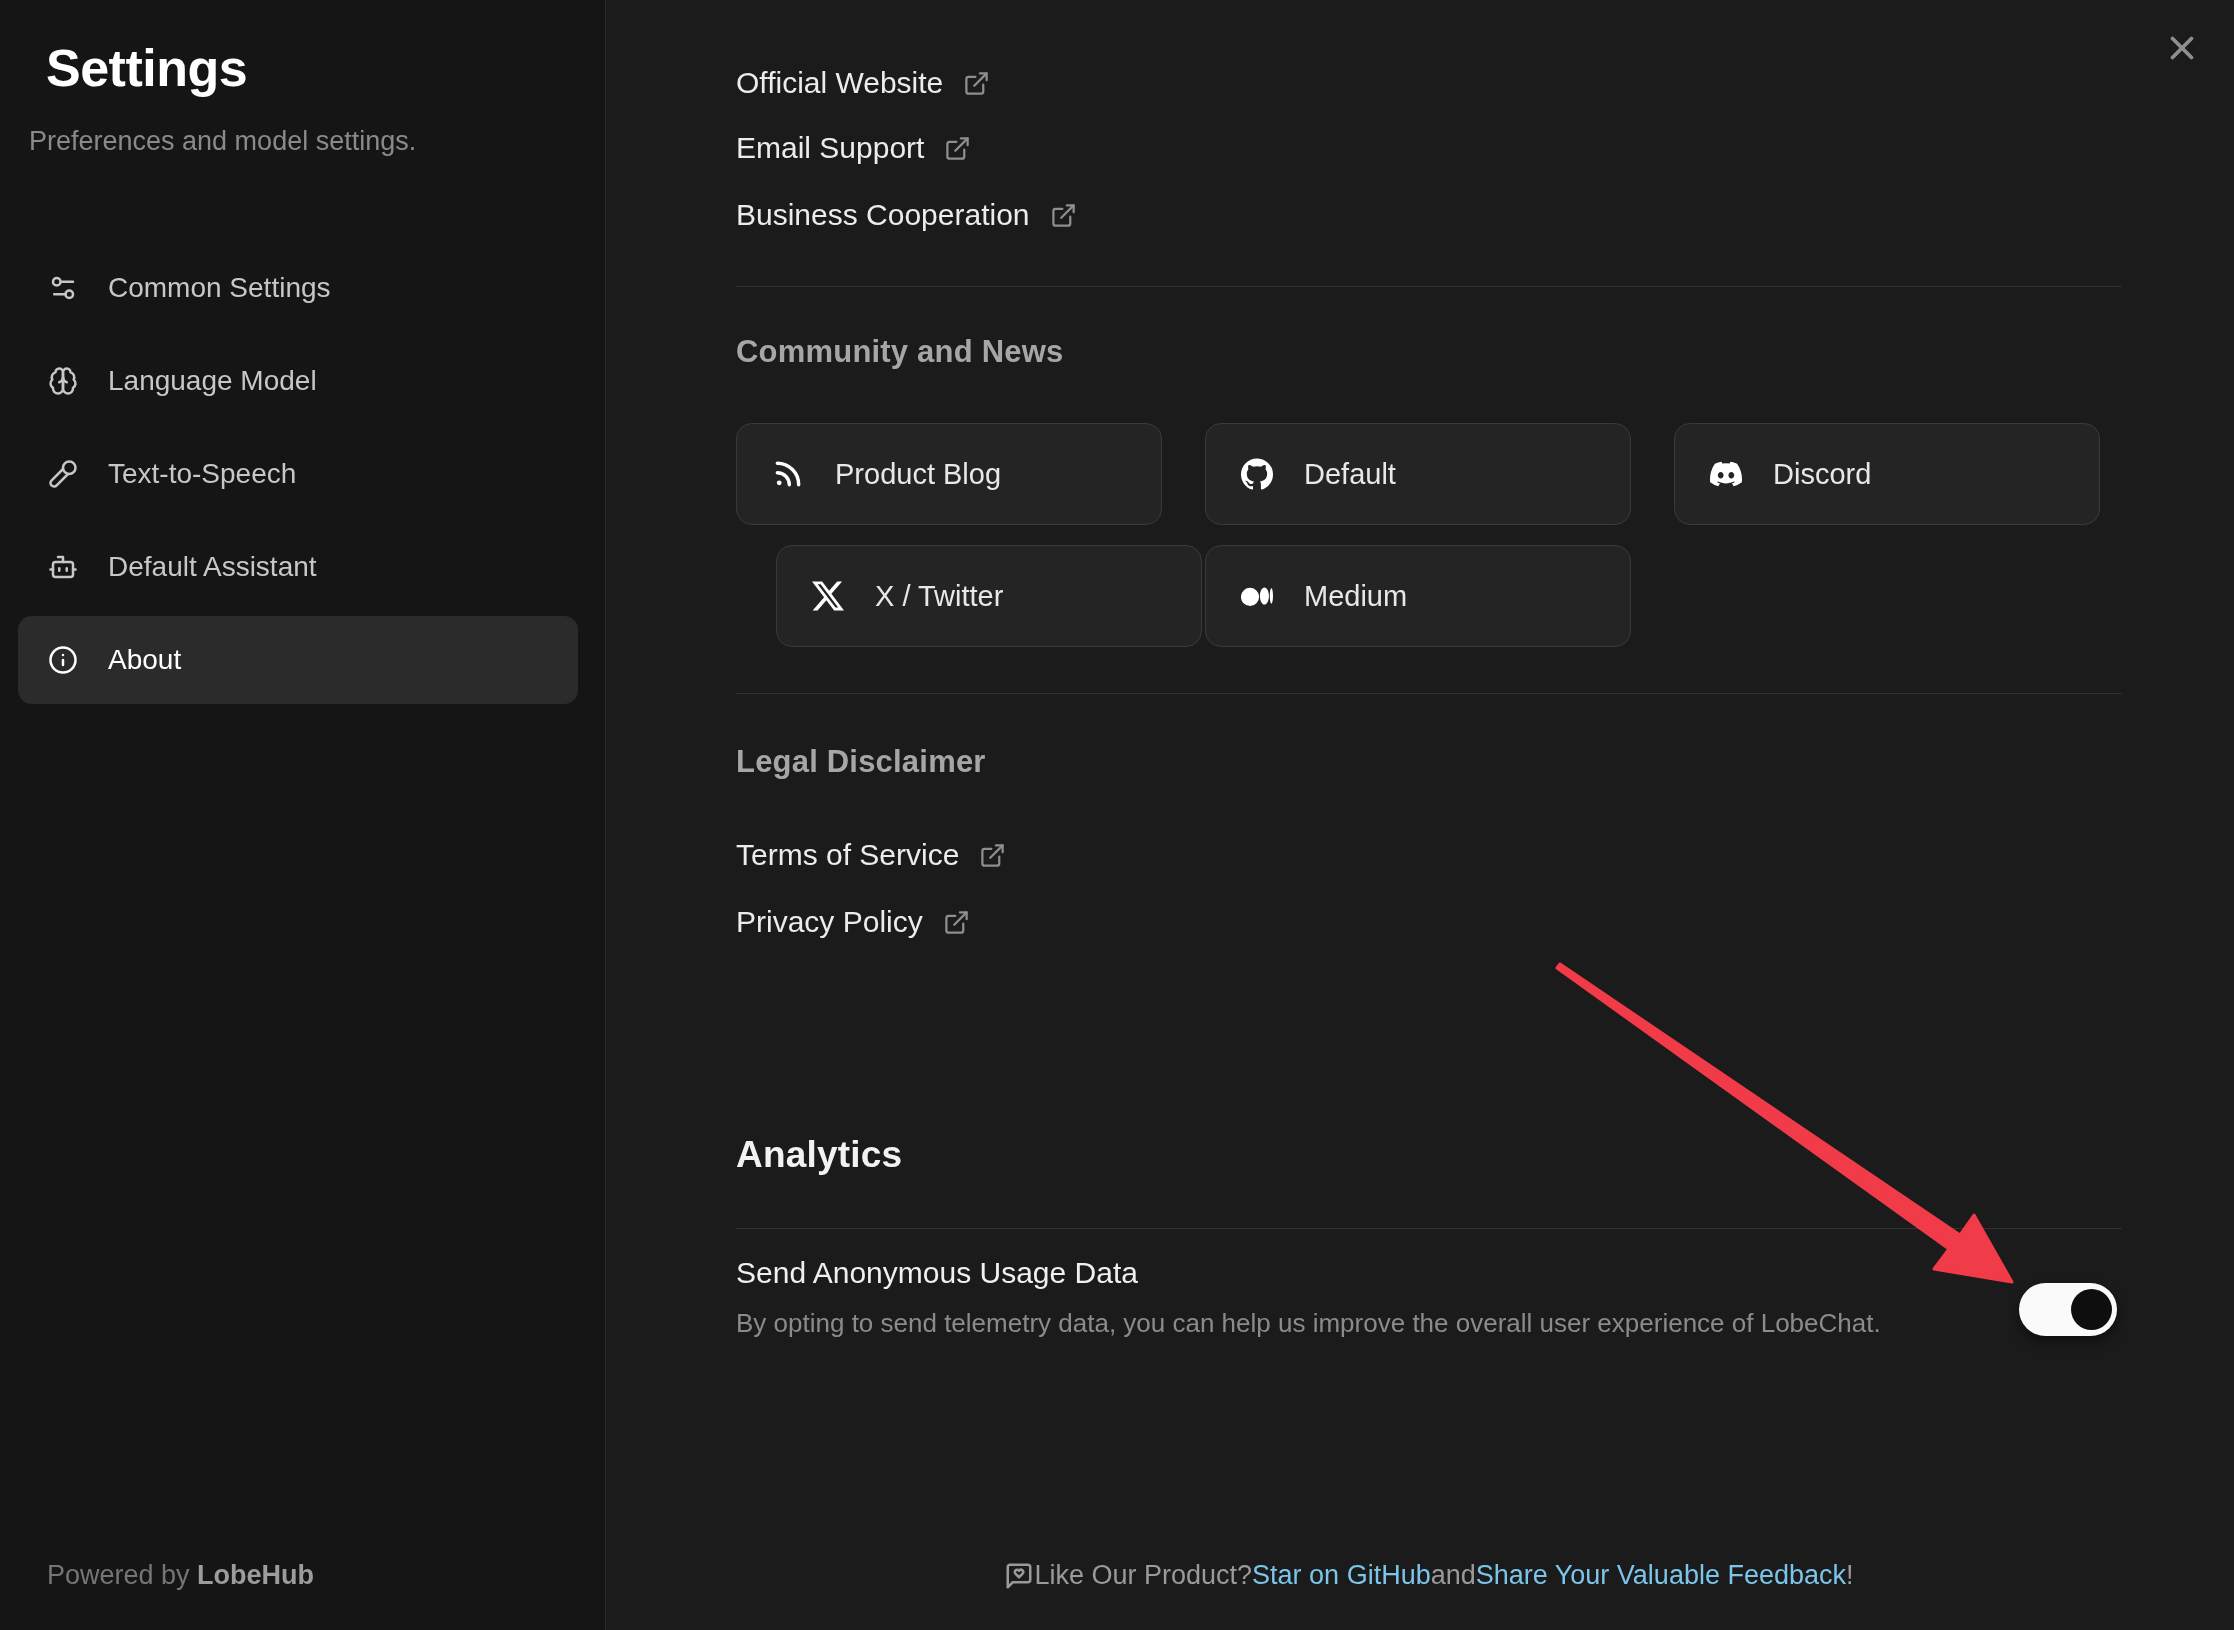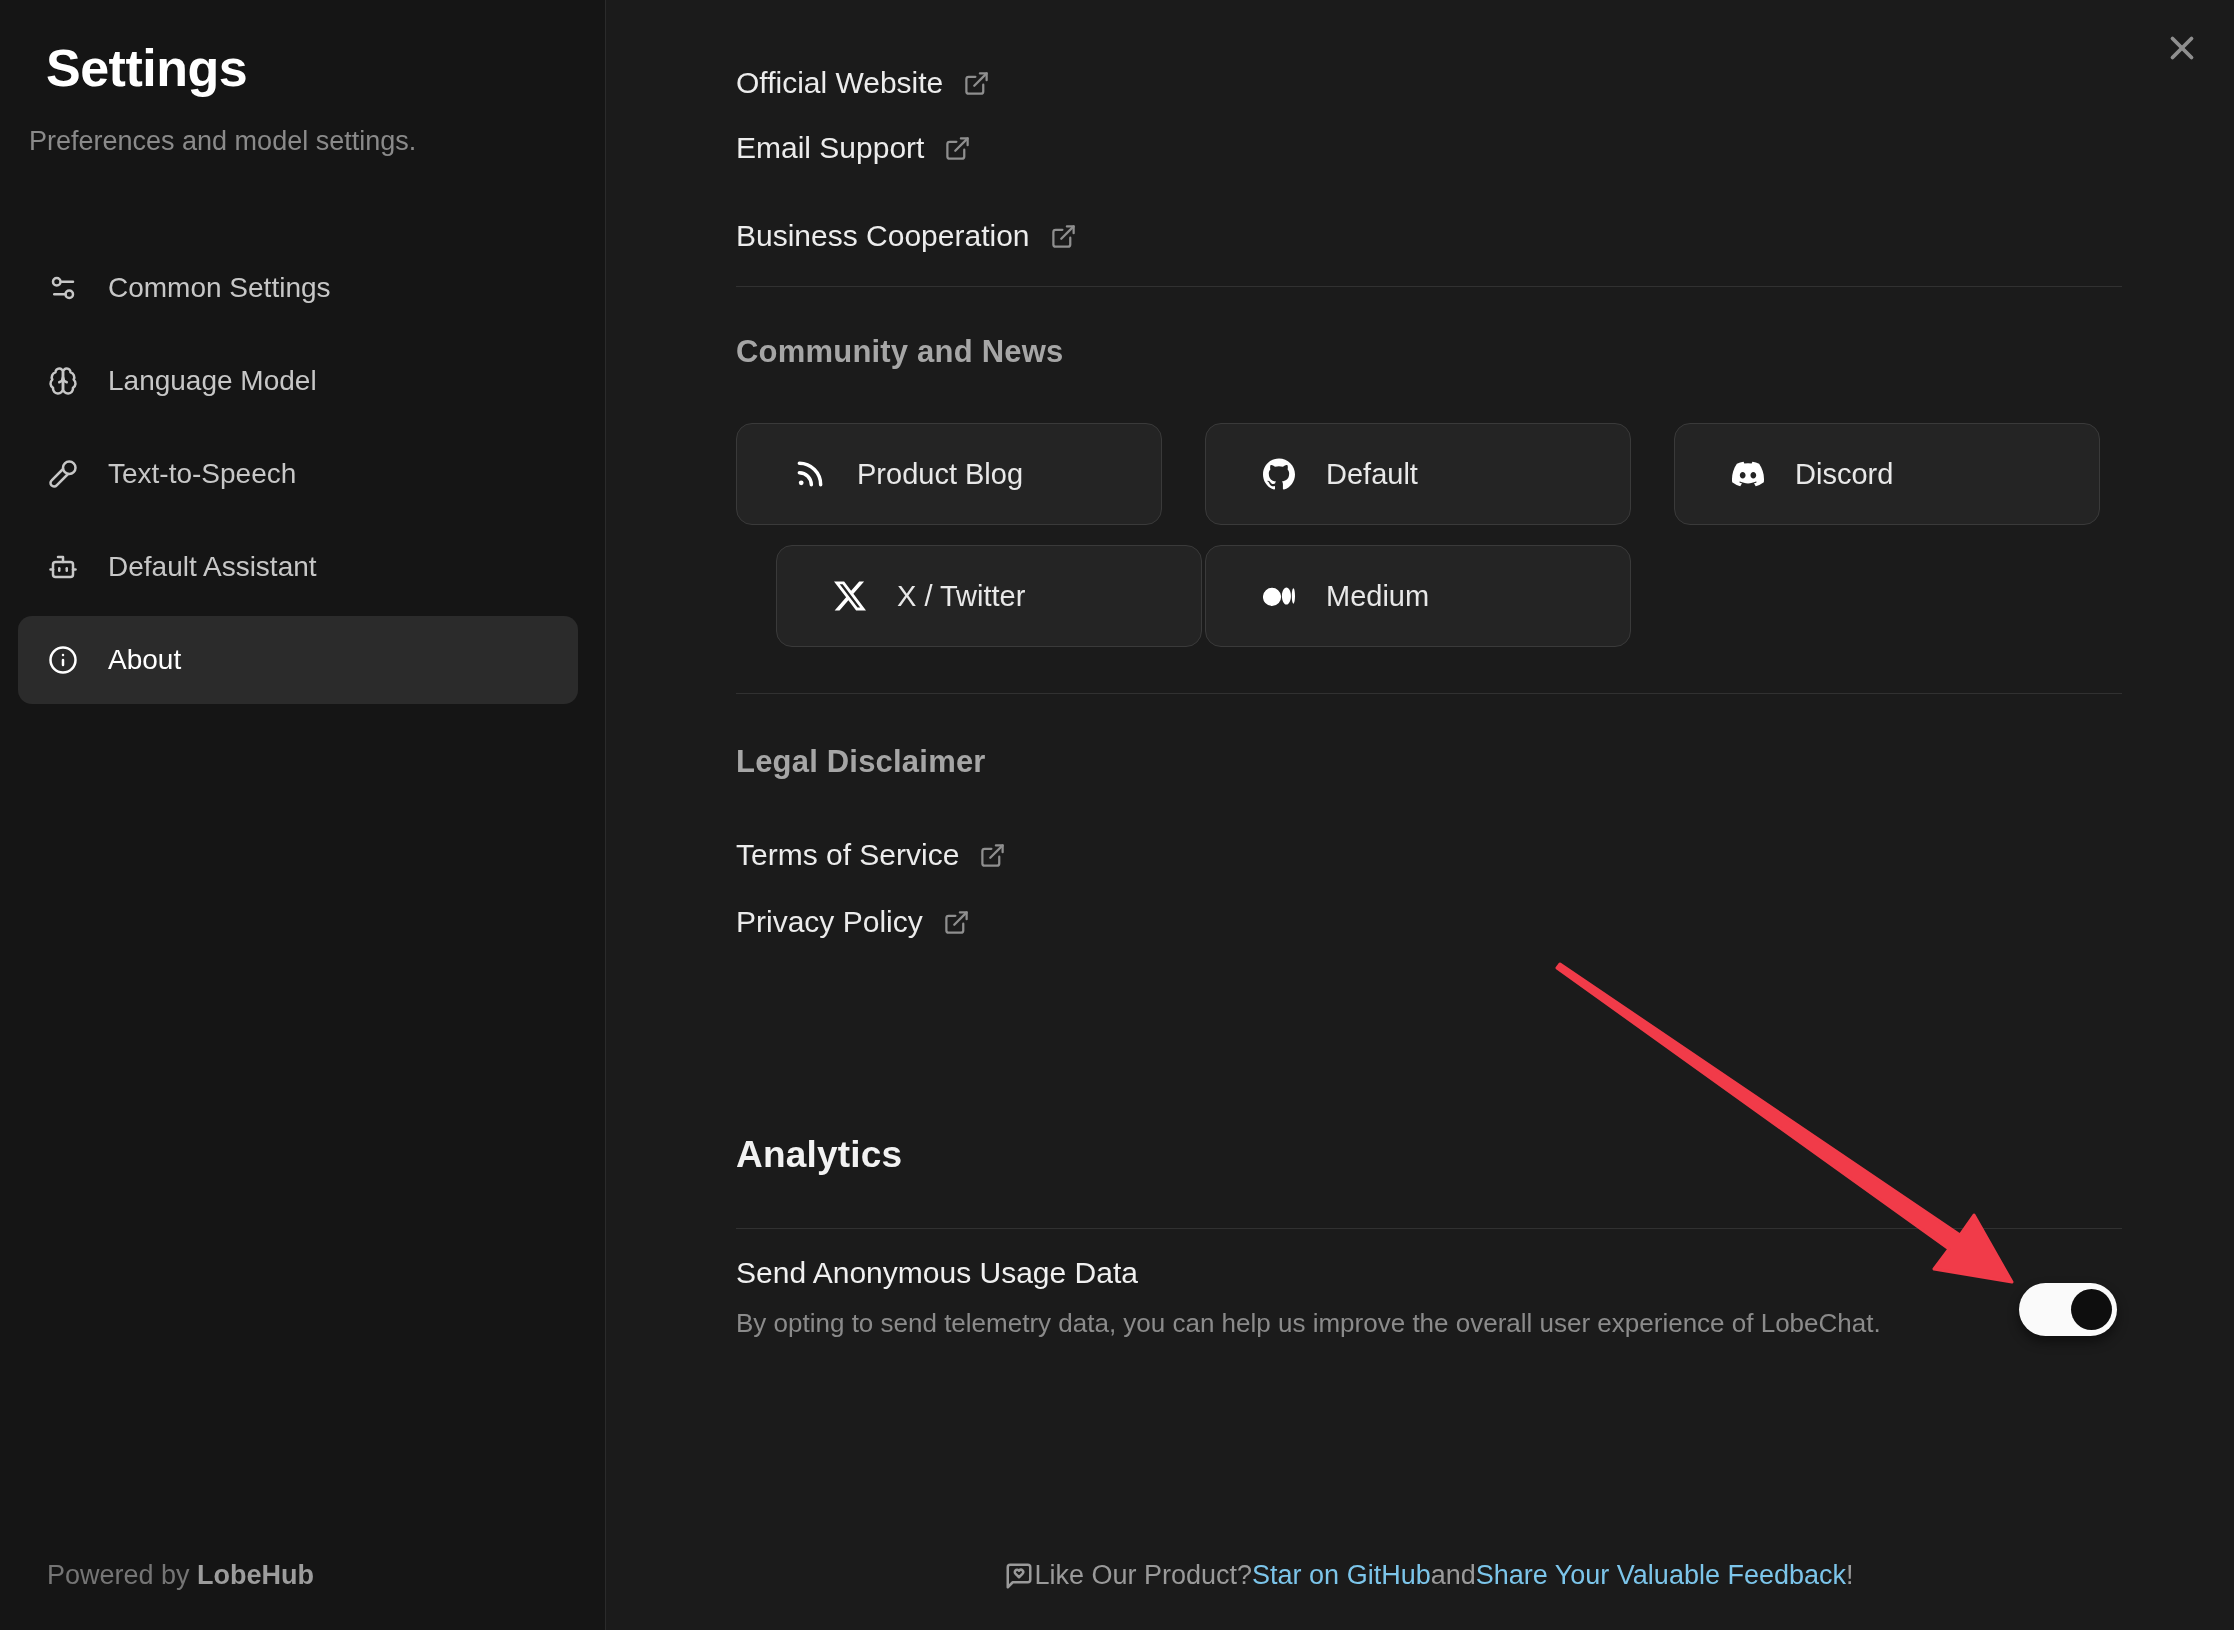--- a/index.html
+++ b/index.html
@@ -29,21 +29,21 @@
   .contact-title{top:-32px;}
   .community-title{top:334px;}
   .legal-title{top:744px;}
   .analytics-title{top:1134px;font-size:37px;color:#f2f2f2;}
   .divider{position:absolute;left:0;right:0;border-top:1px solid #313131;height:0;}
   .link-row{position:absolute;display:flex;align-items:center;gap:20px;height:44px;
             font-size:30px;color:#ececec;cursor:pointer;}
   .link-row .ext{width:27px;height:27px;color:#8f8f8f;display:flex;}
   .link-row svg{width:27px;height:27px;stroke:currentColor;stroke-width:2;stroke-linecap:round;stroke-linejoin:round;fill:none;}
   .sbtn{position:absolute;width:426px;height:102px;border-radius:16px;background:#242424;
-        border:1px solid #3a3a3a;display:flex;align-items:center;padding-left:56px;gap:30px;
+        border:1px solid #3a3a3a;display:flex;align-items:center;padding-left:34px;gap:30px;
         color:#e8e8e8;font-size:29px;cursor:pointer;box-sizing:border-box;}
   .sbtn .bico{width:34px;height:34px;display:flex;align-items:center;justify-content:center;color:#ffffff;}
   .sbtn svg{width:32px;height:32px;}
   .b1{left:0;top:423px;}.b2{left:469px;top:423px;}.b3{left:938px;top:423px;}
   .b4{left:0;top:545px;margin-left:40px;}.b5{left:469px;top:545px;}
   .analytics-label{position:absolute;left:0;top:1256px;font-size:30px;color:#f0f0f0;}
   .analytics-desc{position:absolute;left:0;top:1308px;font-size:26px;color:#8b8b8b;}
   .toggle{position:absolute;left:1283px;top:1283px;width:98px;height:53px;border-radius:27px;
           background:#fafafa;cursor:pointer;box-shadow:0 6px 12px rgba(0,0,0,.45);}
   .toggle .knob{position:absolute;right:5px;top:6px;width:41px;height:41px;border-radius:50%;background:#0e0e0e;}
@@ -152,21 +152,21 @@
       <div class="link-row" style="top:126px;">
         <span>Email Support</span>
         <span class="ext">
           <svg viewBox="0 0 24 24">
               <path d="M15 3h6v6"></path>
               <path d="M10 14 21 3"></path>
               <path d="M18 13v6a2 2 0 0 1-2 2H5a2 2 0 0 1-2-2V8a2 2 0 0 1 2-2h6"></path>
             </svg>
         </span>
       </div>
-      <div class="link-row" style="top:193px;margin-top:21px;">
+      <div class="link-row" style="top:193px;">
         <span>Business Cooperation</span>
         <span class="ext">
           <svg viewBox="0 0 24 24">
               <path d="M15 3h6v6"></path>
               <path d="M10 14 21 3"></path>
               <path d="M18 13v6a2 2 0 0 1-2 2H5a2 2 0 0 1-2-2V8a2 2 0 0 1 2-2h6"></path>
             </svg>
         </span>
       </div>
 

